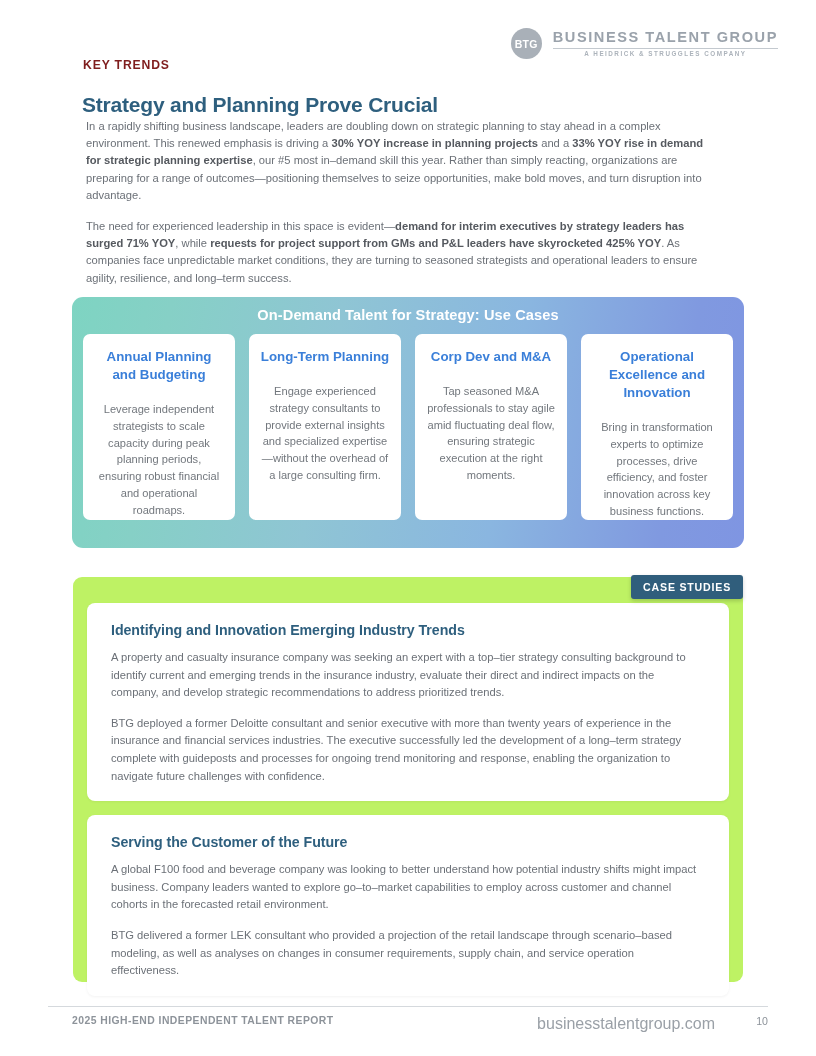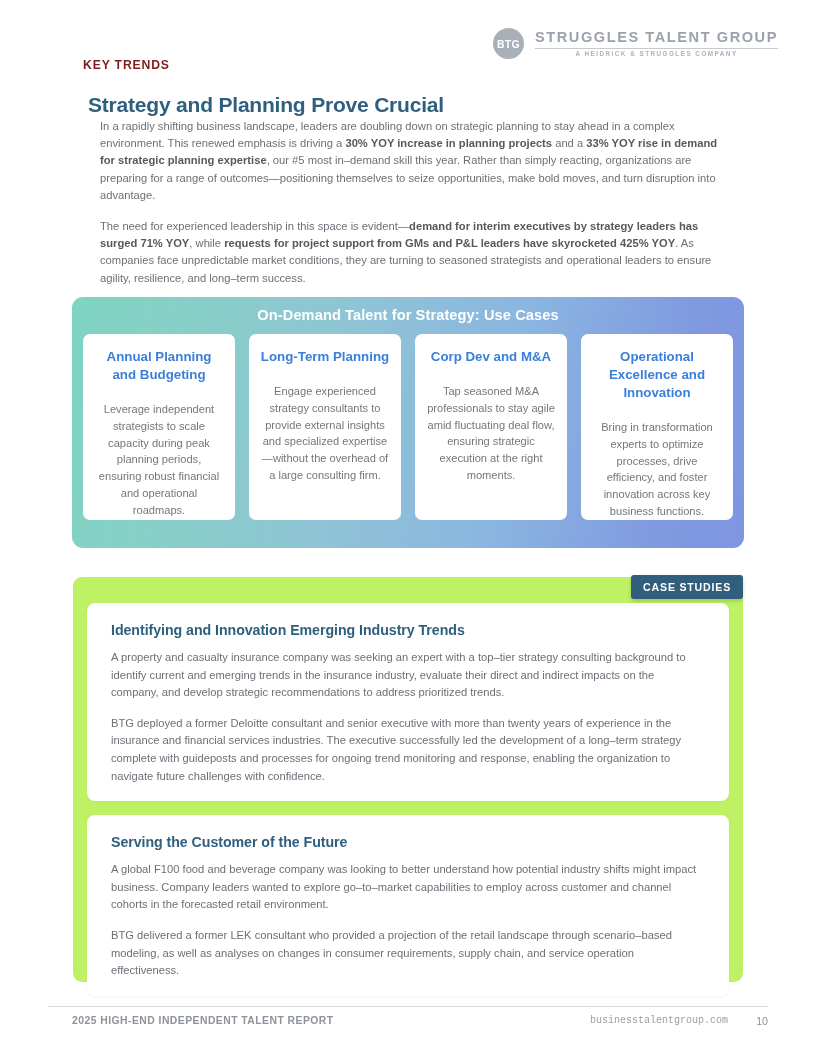--- a/index.html
+++ b/index.html
@@ -76,40 +76,40 @@
     position: absolute;
     left: 83px;
     top: 58px;
     font-size: 12.2px;
     font-weight: bold;
     letter-spacing: 0.85px;
     color: #7f1d1d;
   }
   .page-title {
     position: absolute;
-    left: 88px;
+    left: 82px;
     top: 79px;
     font-size: 21px;
     font-weight: bold;
     color: #2e5f7e;
     letter-spacing: -0.2px;
   }
 
   
   .intro {
     position: absolute;
     left: 83px;
     top: 118px;
     width: 637px;
     font-size: 11.2px;
     line-height: 17.2px;
     color: #6b7077;
     text-align: left;
   }
-  .intro p { margin: 0 0 14px 17px; }
+  .intro p { margin: 0 0 14px 3px; }
   .intro b { color: #55595f; font-weight: bold; }
 
   
   .usecase-panel {
     position: absolute;
     left: 72px;
     top: 297px;
     width: 672px;
     height: 251px;
     border-radius: 11px;
@@ -214,43 +214,42 @@
     left: 48px;
     top: 1015px;
     font-size: 10.4px;
     font-weight: bold;
     letter-spacing: 0.45px;
     color: #8d939a;
     margin-left: 24px;
   }
   .footer-site {
     position: absolute;
-    right: 88px;
+    right: 101px;
     top: 1015px;
-    font-size: 10px;
+    font-size: 16px;
     color: #9aa0a7;
-    font-family: Liberation Mono, monospace;
   }
   .footer-page {
     position: absolute;
     right: 48px;
     top: 1015px;
     font-size: 10.6px;
     color: #8d939a;
   }
 </style>
 </head>
 <body>
 
 <div class="page">
 
   <div class="brand">
     <div class="brand-mark">BTG</div>
     <div class="brand-text">
-      <div class="brand-name">STRUGGLES TALENT GROUP</div>
+      <div class="brand-name">BUSINESS TALENT GROUP</div>
       <div class="brand-rule"></div>
       <div class="brand-sub">A HEIDRICK &amp; STRUGGLES COMPANY</div>
     </div>
   </div>
 
   <div class="eyebrow">KEY TRENDS</div>
   <h1 class="page-title">Strategy and Planning Prove Crucial</h1>
 
   <div class="intro">
     <p><span>In a rapidly shifting business landscape, leaders are doubling down on strategic planning to stay ahead in a complex environment. This renewed emphasis is driving a </span><b>30% YOY increase in planning projects</b><span> and a </span><b>33% YOY rise in demand for strategic planning expertise</b><span>, our #5 most in–demand skill this year. Rather than simply reacting, organizations are preparing for a range of outcomes—positioning themselves to seize opportunities, make bold moves, and turn disruption into advantage.</span></p>

